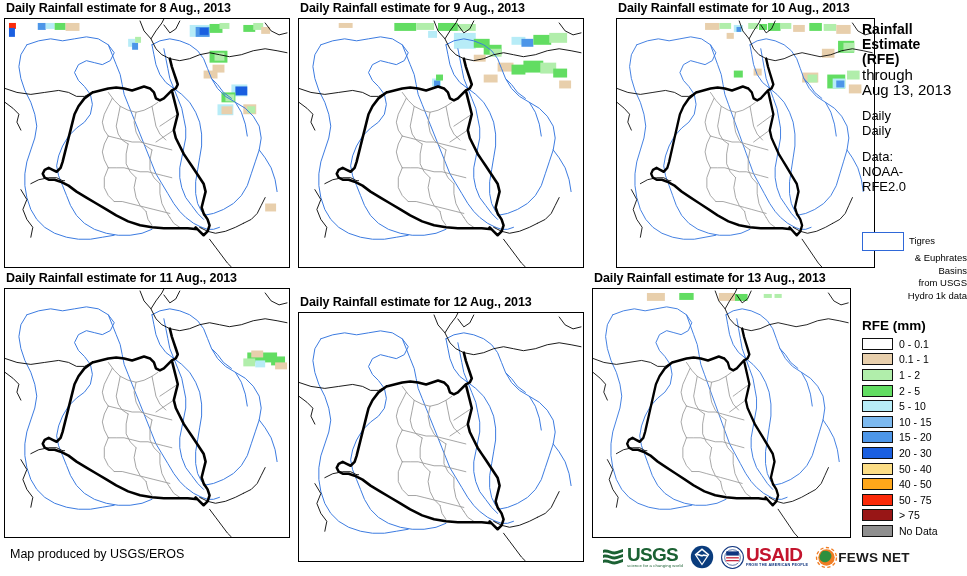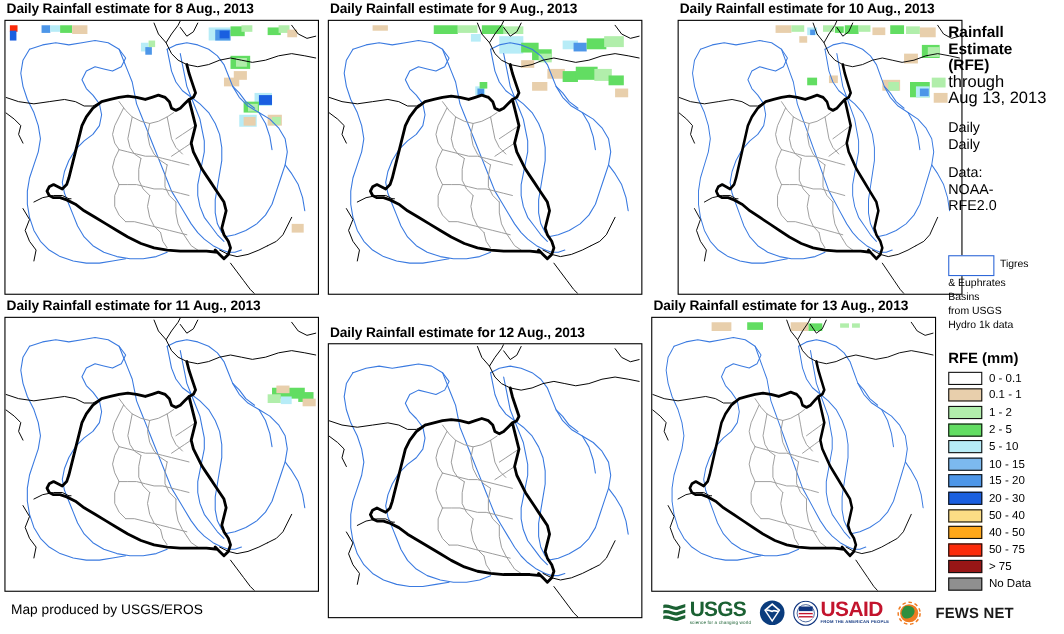--- a/index.html
+++ b/index.html
@@ -32,21 +32,21 @@
     padding:22px 0 0 6px;
   }
   .sb-sub{font-size:15px;color:#000000;line-height:15px;padding-left:6px;}
   .sb-block{font-size:13px;color:#000;line-height:15px;padding-left:6px;padding-top:11px;}
   .basin-key{position:absolute;left:6px;top:232px;width:105px;}
   .basin-swatch{
     display:inline-block;width:40px;height:17px;
     border:1.5px solid #2f68d8;background:#fff;vertical-align:top;
   }
   .basin-lbl1{display:inline-block;font-size:9.5px;color:#000;padding-left:5px;line-height:17px;vertical-align:top;}
-  .basin-rest{font-size:9.5px;color:#000;line-height:11.5px;padding-top:1px;}
+  .basin-rest{font-size:9.5px;color:#000;line-height:11.5px;padding-top:1px;text-align:right;}
 
   .rfe-head{position:absolute;left:6px;top:318px;font-size:13.5px;font-weight:bold;color:#000;}
   .rfe-list{position:absolute;left:6px;top:336px;width:105px;}
   .rfe-row{height:15.6px;display:flex;align-items:center;}
   .rfe-sw{width:31px;height:12px;border:1px solid #111;box-sizing:border-box;}
   .rfe-lbl{font-size:10.5px;color:#000;padding-left:6px;line-height:12px;white-space:nowrap;}
 
   
   .credit{position:absolute;left:10px;top:547px;font-size:12.5px;color:#000;}
   .logobar{position:absolute;left:601px;top:542px;height:30px;display:flex;align-items:center;gap:7px;}
@@ -631,18 +631,18 @@
         <div class="usaid-tag">FROM THE AMERICAN PEOPLE</div>
       </div>
     </div>
 
     <div class="logo">
       <svg width="23" height="23" viewBox="0 0 24 24">
         <circle cx="12" cy="12" r="8.6" fill="#f07c22"></circle>
         <path d="M7,6 C10,4 16,5 17,9 C18,13 14,17 10,17 C6,17 4,13 5,10 Z" fill="#2f8f3e"></path>
         <circle cx="12" cy="12" r="10.4" fill="none" stroke="#f07c22" stroke-width="1.4" stroke-dasharray="3.4 2.6"></circle>
       </svg>
-      <span class="fews-txt" style="margin-left:12px;text-align:center;">FEWS NET</span>
+      <span class="fews-txt" style="margin-left:0;text-align:center;">FEWS NET</span>
     </div>
 
   </div>
 
 </div>
 
 </body></html>

